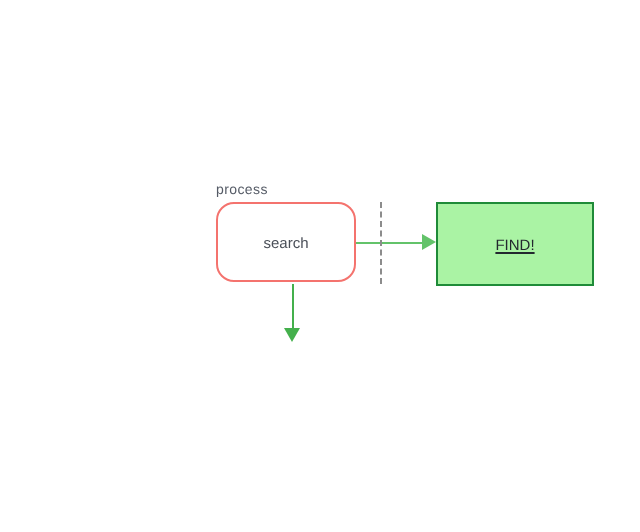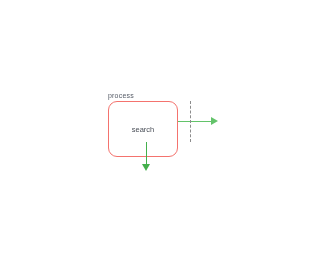--- a/index.html
+++ b/index.html
@@ -37,21 +37,21 @@
     color: #555b66;
     letter-spacing: 0.2px;
     white-space: nowrap;
   }
 
   
   .node-process {
     left: 108px;
     top: 101px;
     width: 70px;
-    height: 56px;
+    height: 40px;
     border: 1.6px solid #f4736e;
     border-radius: 9px;
     background: #ffffff;
   }
   .node-process .node-text {
     font-size: 7.5px;
     color: #4a4f58;
   }
 
   
@@ -138,18 +138,21 @@
 
   <div class="node node-process">
     <span class="node-text">search</span>
   </div>
 
   <div class="edge edge-h-line"></div>
   <div class="edge edge-h-arrow"></div>
 
   <div class="edge dashed-divider"></div>
 
+  <div class="node node-find">
+    <span class="node-text">FIND!</span>
+  </div>
 
   <div class="edge edge-v-line"></div>
   <div class="edge edge-v-arrow"></div>
 
 
 </div>
 
 </body></html>

